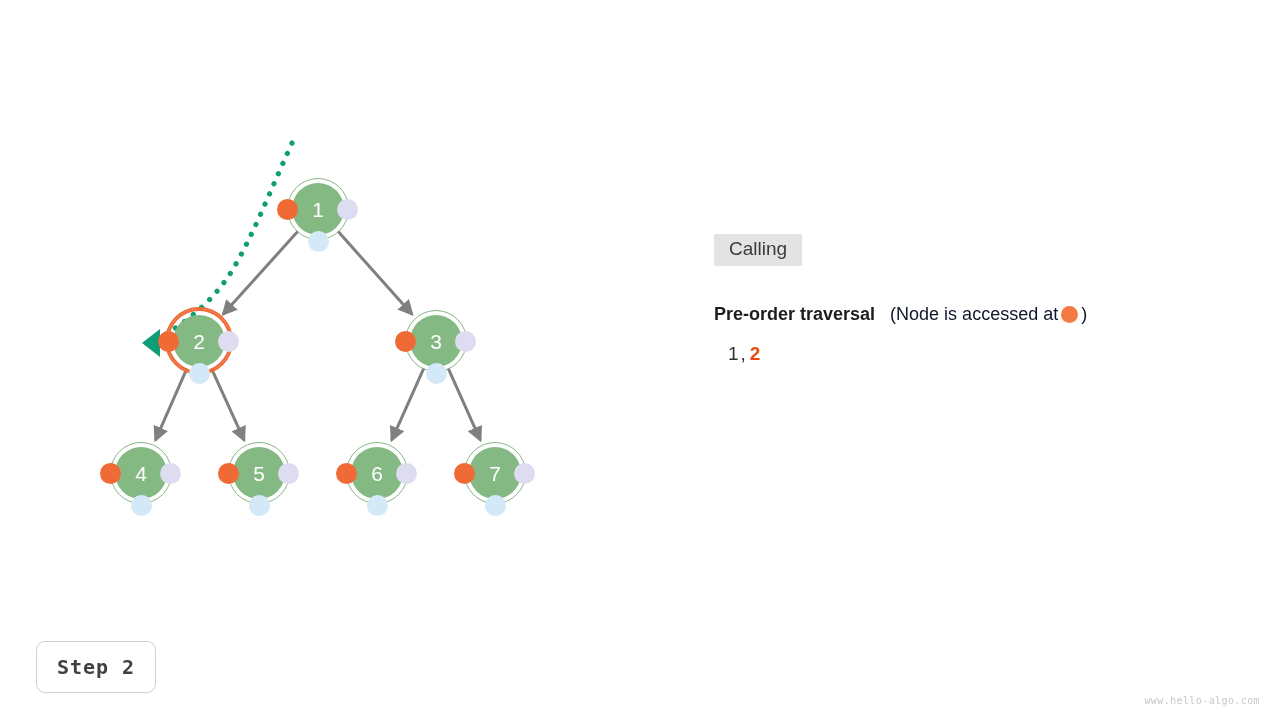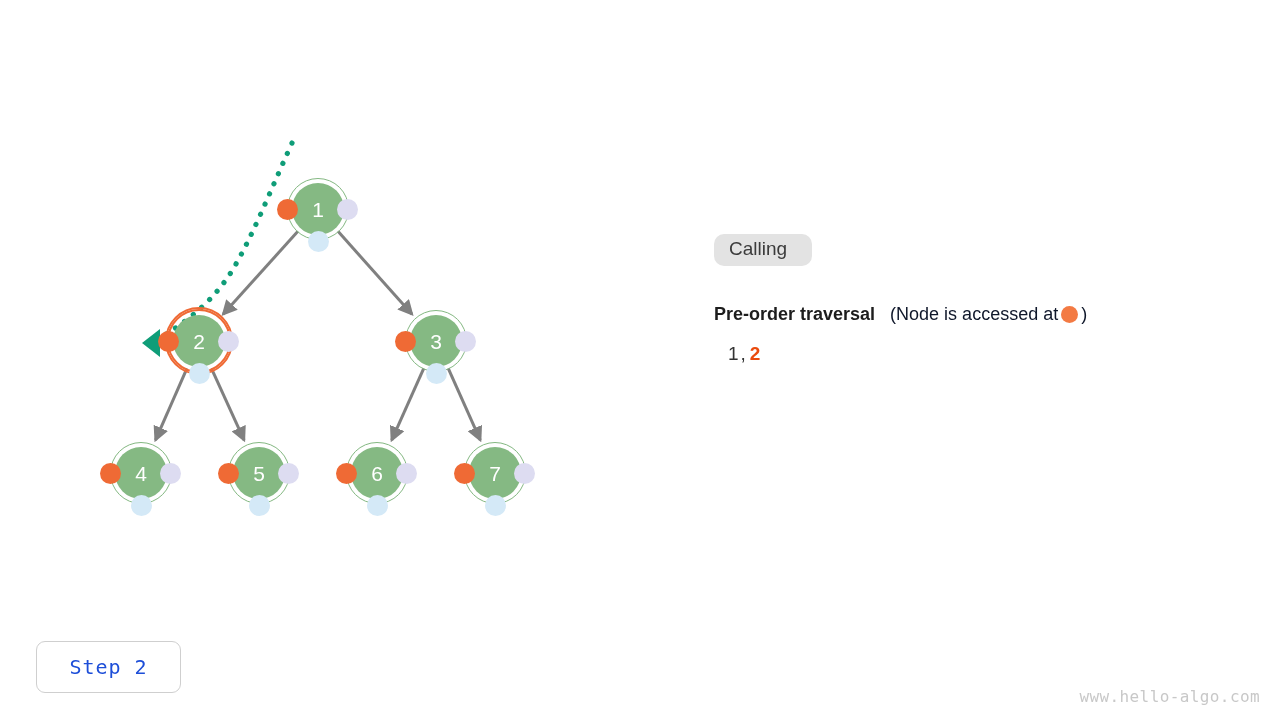--- a/index.html
+++ b/index.html
@@ -109,22 +109,22 @@
     top: 232px;
     width: 540px;
   }
   .legend-row {
     display: flex;
     align-items: center;
     height: 36px;
   }
   .legend-chip {
     display: inline-block;
-    padding: 5px 25px 7px 15px;
-    border-radius: 10px;
+    padding: 5px 15px 7px 15px;
+    border-radius: 1px;
     font-size: 19px;
     color: #3b3b3b;
     line-height: 1.1;
   }
   .legend-chip.active {
     background: #e3e3e3;
   }
   .legend-chip.plain {
     background: transparent;
   }
@@ -175,43 +175,43 @@
   .seq-comma {
     color: #333333;
     margin: 0 4px 0 2px;
   }
 
   
   #step-badge {
     position: absolute;
     left: 36px;
     top: 641px;
-    width: 145px;
+    width: 120px;
     height: 52px;
     border: 1.5px solid #cfcfcf;
     border-radius: 9px;
     display: flex;
     align-items: center;
     justify-content: center;
     font-family: "DejaVu Sans Mono", monospace;
-    font-weight: normal;
+    font-weight: bold;
     font-size: 20px;
-    color: #1d4ed8;
+    color: #404040;
     letter-spacing: 1px;
     background: #ffffff;
     box-sizing: border-box;
   }
 
   
   #watermark {
     position: absolute;
     right: 20px;
     bottom: 14px;
     font-family: "DejaVu Sans Mono", monospace;
-    font-size: 16px;
+    font-size: 10px;
     color: #c8c8c8;
     letter-spacing: 0.4px;
   }
 </style>
 </head>
 <body>
 
 <svg id="tree-canvas" viewBox="0 0 1280 720" xmlns="http://www.w3.org/2000/svg">
   <defs>
     <marker id="edge-arrow" viewBox="0 0 10 10" refX="8.5" refY="5" markerWidth="5.2" markerHeight="5.2" orient="auto-start-reverse">

